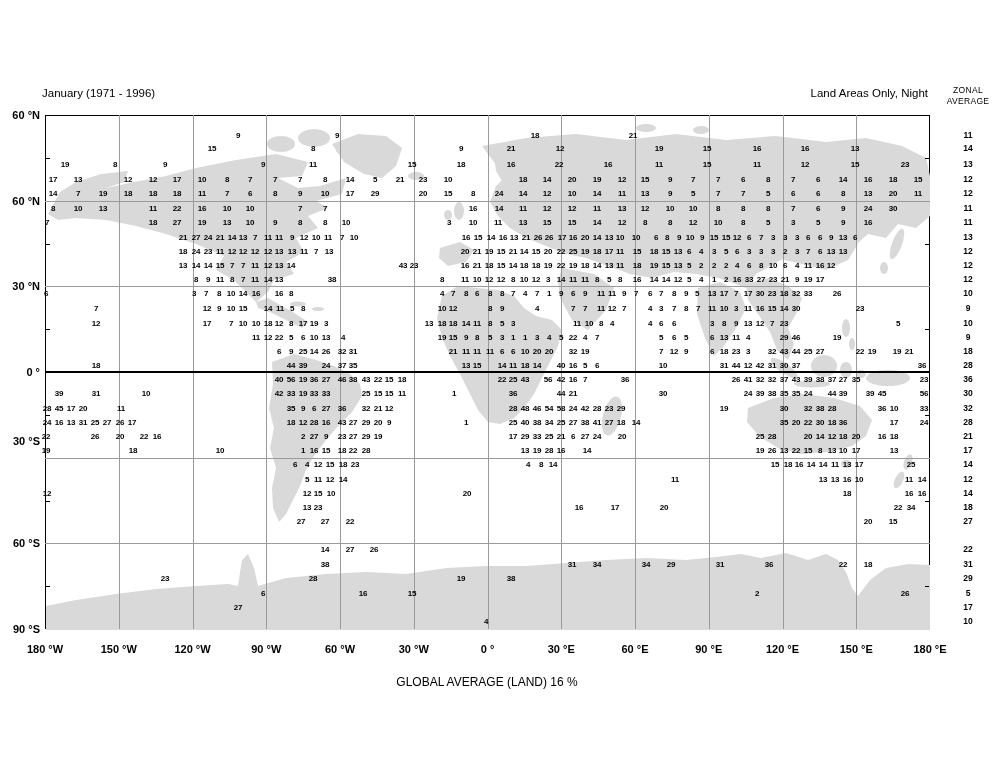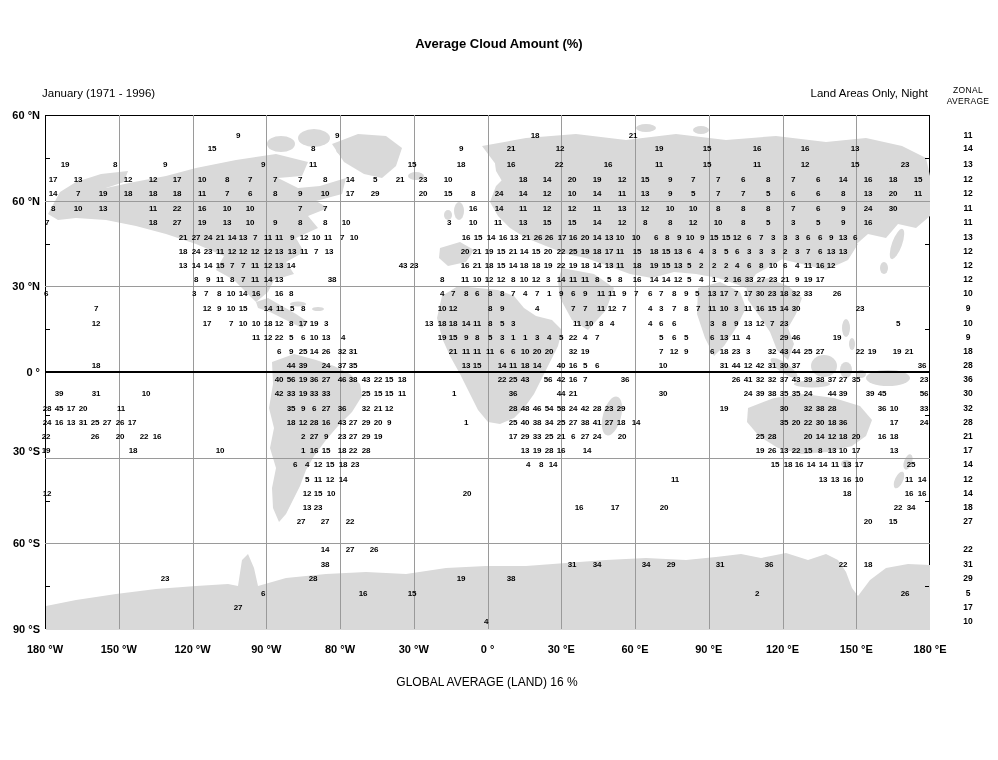--- a/index.html
+++ b/index.html
@@ -28,21 +28,20 @@
   .ylab{position:absolute;width:40px;text-align:right;transform:translateY(-50%);
         font-size:11px;font-weight:bold;white-space:nowrap;}
   .footer1{position:absolute;left:0;width:974px;top:675px;text-align:center;font-size:12px;}
   .footer2{position:absolute;left:0;width:974px;top:709px;text-align:center;font-size:12px;}
 </style>
 </head>
 <body>
 
 <div class="page" id="page">
 
-  <div class="subtitle">Average Cloud Amount (%)</div>
   <div class="period">January (1971 - 1996)</div>
   <div class="coverage">Land Areas Only, Night</div>
   <div class="zonal-head">
     <div>ZONAL</div>
     <div>AVERAGE</div>
   </div>
 
   <div class="map-frame">
     <svg width="885" height="514" viewBox="0 0 885 514">
       <g fill="#d9d9d9" stroke="none">
@@ -941,32 +940,32 @@
       <div class="cell" style="left: 905px; top: 593px;">26</div>
       <div class="zonal-val" style="left: 968px; top: 593px;">5</div>
       <div class="cell" style="left: 238px; top: 607px;">27</div>
       <div class="zonal-val" style="left: 968px; top: 607px;">17</div>
       <div class="cell" style="left: 486px; top: 621px;">4</div>
       <div class="zonal-val" style="left: 968px; top: 621px;">10</div>
       <div class="xlab" style="left: 45px; top: 649px;">180 °W</div>
       <div class="xlab" style="left: 118.75px; top: 649px;">150 °W</div>
       <div class="xlab" style="left: 192.5px; top: 649px;">120 °W</div>
       <div class="xlab" style="left: 266.25px; top: 649px;">90 °W</div>
-      <div class="xlab" style="left: 340px; top: 649px;">80 °W</div>
+      <div class="xlab" style="left: 340px; top: 649px;">60 °W</div>
       <div class="xlab" style="left: 413.75px; top: 649px;">30 °W</div>
       <div class="xlab" style="left: 487.5px; top: 649px;">0 °</div>
       <div class="xlab" style="left: 561.25px; top: 649px;">30 °E</div>
       <div class="xlab" style="left: 635px; top: 649px;">60 °E</div>
       <div class="xlab" style="left: 708.75px; top: 649px;">90 °E</div>
       <div class="xlab" style="left: 782.5px; top: 649px;">120 °E</div>
       <div class="xlab" style="left: 856.25px; top: 649px;">150 °E</div>
       <div class="xlab" style="left: 930px; top: 649px;">180 °E</div>
       <div class="ylab" style="left: 0px; top: 115px;">60 °N</div>
       <div class="ylab" style="left: 0px; top: 200.667px;">60 °N</div>
       <div class="ylab" style="left: 0px; top: 286.333px;">30 °N</div>
       <div class="ylab" style="left: 0px; top: 372px;">0 °</div>
-      <div class="ylab" style="left: 0px; top: 451px; text-align: right;">30 °S</div>
+      <div class="ylab" style="left: 0px; top: 441px; text-align: right;">30 °S</div>
       <div class="ylab" style="left: 0px; top: 543.333px;">60 °S</div>
       <div class="ylab" style="left: 0px; top: 629px;">90 °S</div>
     </div>
 
   <div class="footer1">GLOBAL AVERAGE (LAND)   16 %</div>
 </div>
 
 </body></html>

